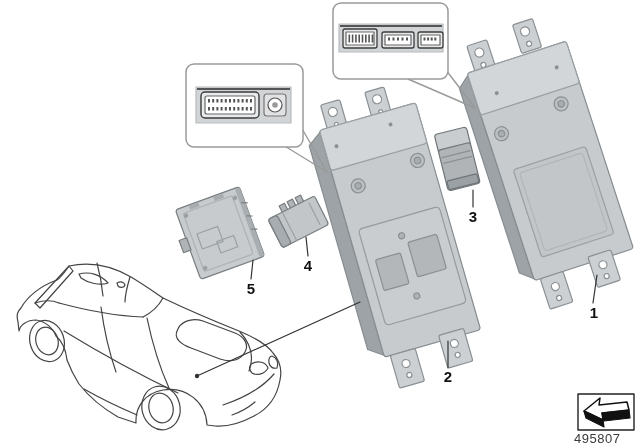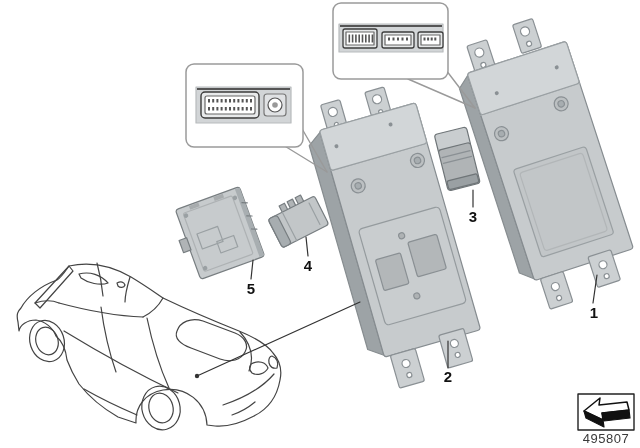--- a/index.html
+++ b/index.html
@@ -6,21 +6,21 @@
   .stage{
     position:relative;width:640px;height:448px;background:#ffffff;
     overflow:hidden;font-family:"Liberation Sans",sans-serif;
   }
   .stage svg{position:absolute;left:0;top:0;}
   .plabel{
     position:absolute;font-weight:bold;font-size:15px;color:#111;
     width:18px;text-align:center;line-height:1;
   }
   .partnum{
-    position:absolute;left:574px;top:431px;width:64px;text-align:center;
+    position:absolute;left:574px;top:431px;width:64px;text-align:left;
     font-size:13px;color:#3a3a3a;letter-spacing:.5px;
   }
 </style>
 </head>
 <body>
 
 <div class="stage">
 
 <svg width="640" height="448" viewBox="0 0 640 448">
   <g fill="none" stroke="#3c4043" stroke-width="1.2" stroke-linecap="round" stroke-linejoin="round">

